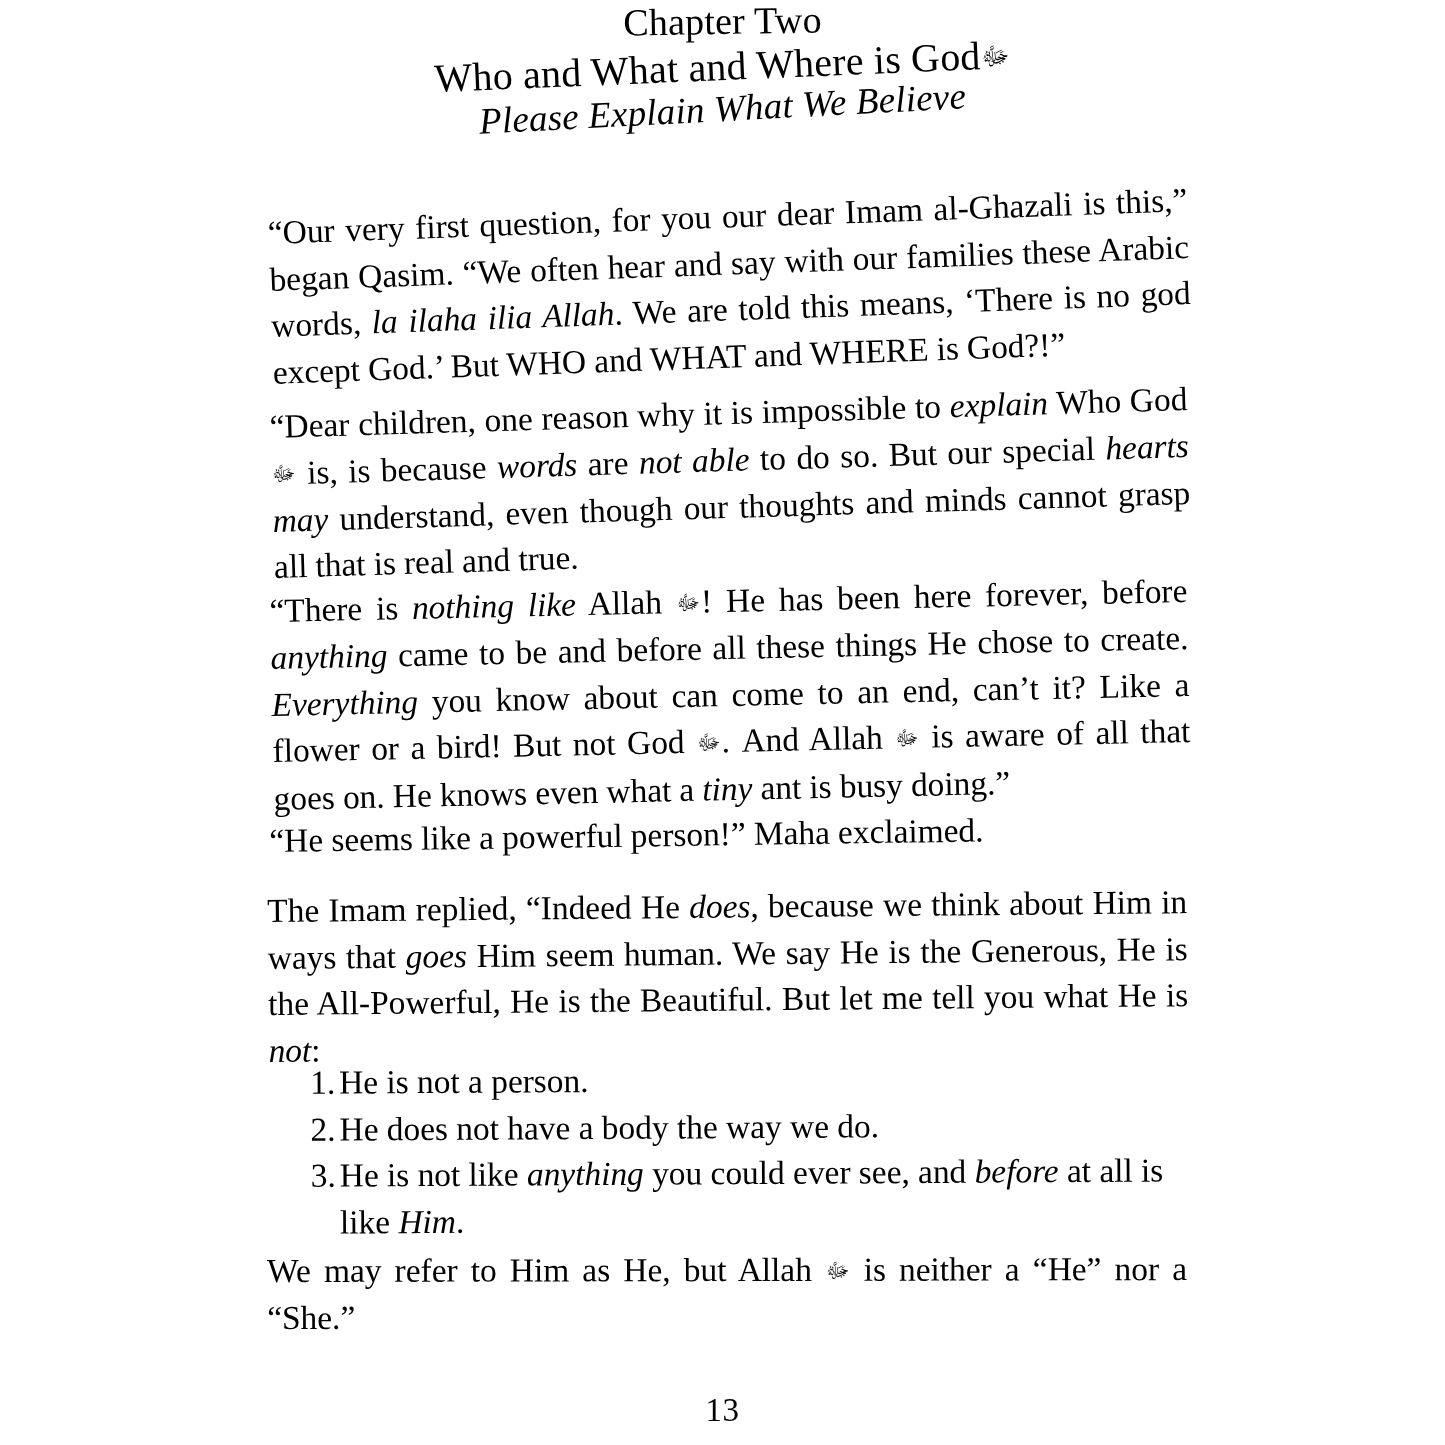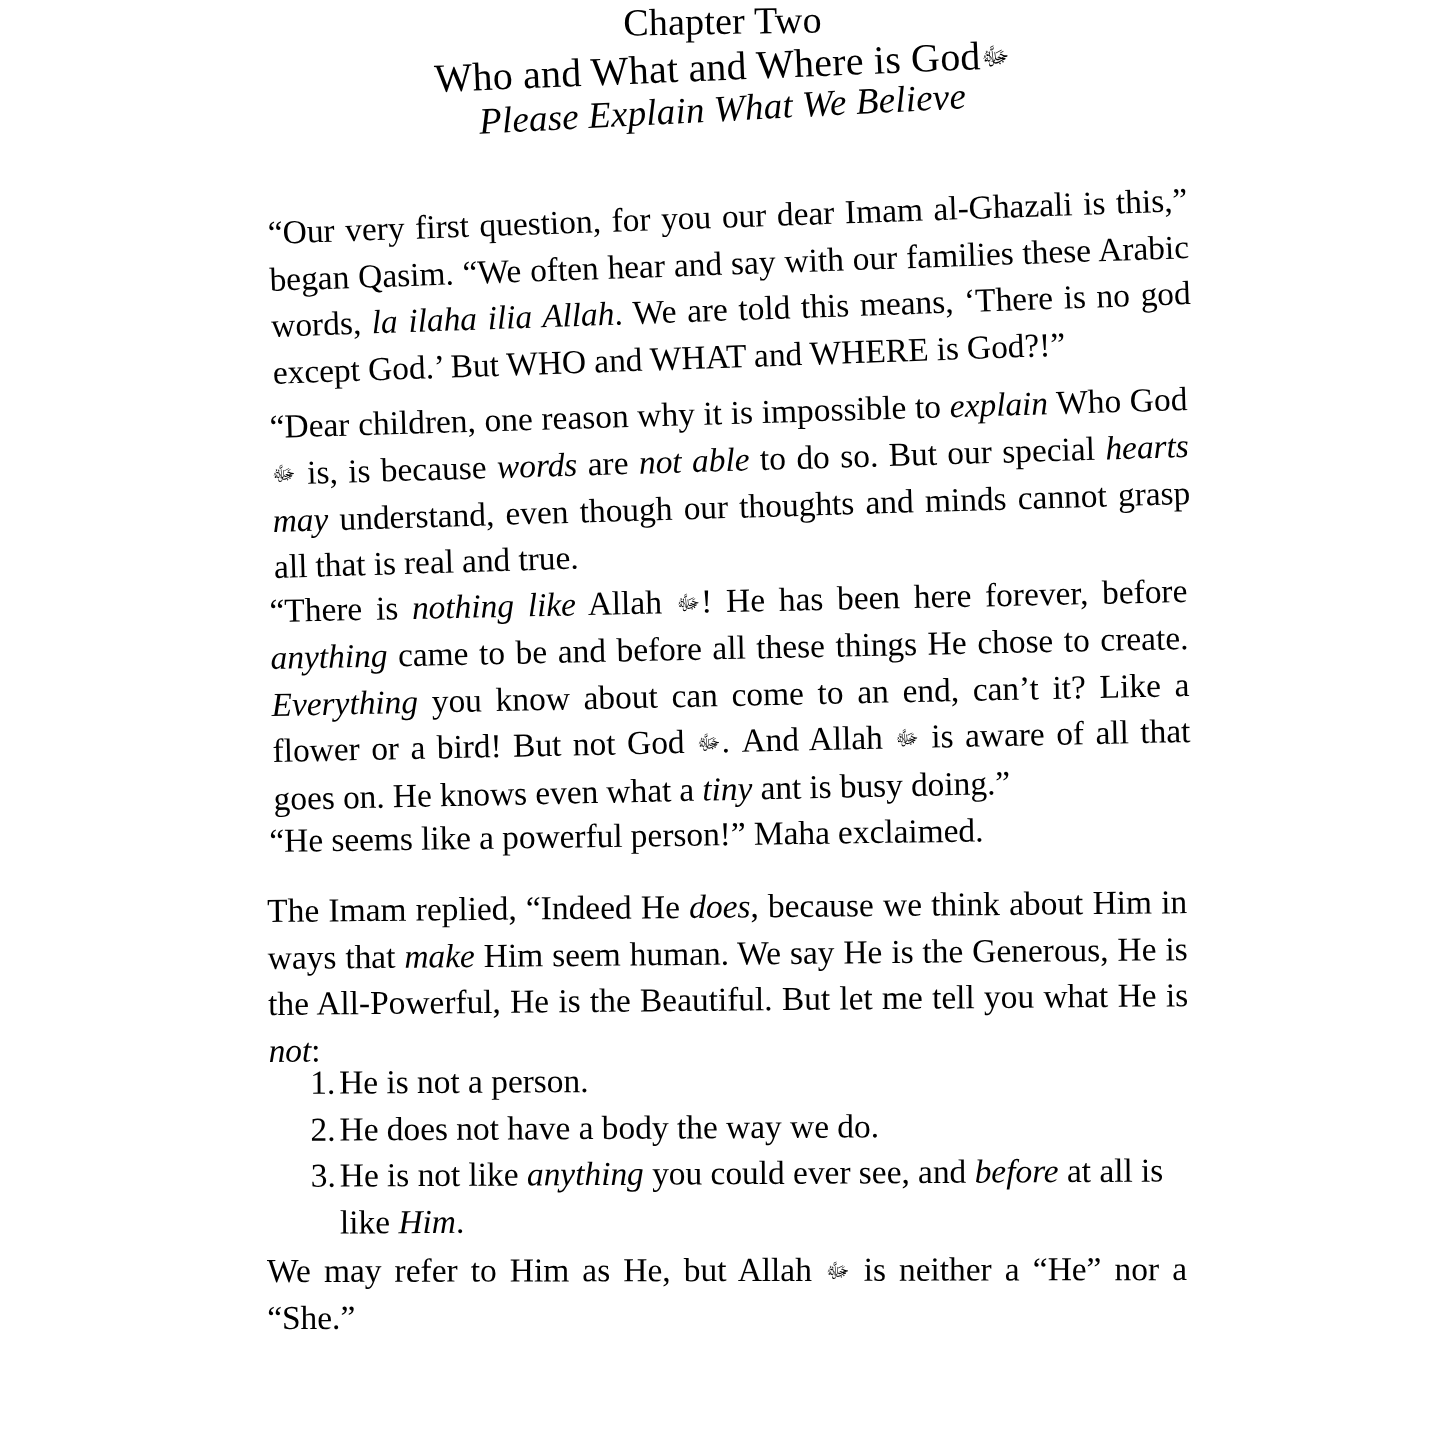--- a/index.html
+++ b/index.html
@@ -147,35 +147,36 @@
   <div class="col">
 
     <p class="bodytext lastline-left" id="para1"><span>“Our very first question, for you our dear Imam al-Ghazali is this,” began Qasim. “We often hear and say with our families these Arabic words, </span><i>la ilaha ilia Allah</i><span>. We are told this means, ‘There is no god except God.’ But WHO and WHAT and WHERE is God?!”</span></p>
 
     <p class="bodytext lastline-left" id="para2"><span>“Dear children, one reason why it is impossible to </span><i>explain</i><span> Who God </span><span class="hon">ﷻ</span><span> is, is because </span><i>words</i><span> are </span><i>not able</i><span> to do so. But our special </span><i>hearts may</i><span> understand, even though our thoughts and minds cannot grasp all that is real and true.</span></p>
 
     <p class="bodytext lastline-left" id="para3"><span>“There is </span><i>nothing like</i><span> Allah </span><span class="hon">ﷻ</span><span>! He has been here forever, before </span><i>anything</i><span> came to be and before all these things He chose to create. </span><i>Everything</i><span> you know about can come to an end, can’t it? Like a flower or a bird! But not God </span><span class="hon">ﷻ</span><span>. And Allah </span><span class="hon">ﷻ</span><span> is aware of all that goes on. He knows even what a </span><i>tiny</i><span> ant is busy doing.”</span></p>
 
     <p class="bodytext lastline-left" id="para4"><span>“He seems like a powerful person!” Maha exclaimed.</span></p>
 
-    <p class="bodytext lastline-left" id="para5"><span>The Imam replied, “Indeed He </span><i>does</i><span>, because we think about Him in ways that </span><i>make</i><span> Him seem human. We say He is the Generous, He is the All-Powerful, He is the Beautiful. But let me tell you what He is </span><i>not</i><span>:</span></p>
+    <p class="bodytext lastline-left" id="para5"><span>The Imam replied, “Indeed He </span><i>does</i><span>, because we think about Him in ways that </span><i>goes</i><span> Him seem human. We say He is the Generous, He is the All-Powerful, He is the Beautiful. But let me tell you what He is </span><i>not</i><span>:</span></p>
 
     <ol class="numbered" id="numlist">
       <li>
         <span class="num">1.</span>
         <span class="txt"><span>He is not a person.</span></span>
       </li>
       <li>
         <span class="num">2.</span>
         <span class="txt"><span>He does not have a body the way we do.</span></span>
       </li>
       <li>
         <span class="num">3.</span>
         <span class="txt"><span>He is not like </span><i>anything</i><span> you could ever see, and </span><i>before</i><span> at all is like </span><i>Him</i><span>.</span></span>
       </li>
     </ol>
 
     <p class="bodytext lastline-left" id="para6"><span>We may refer to Him as He, but Allah </span><span class="hon">ﷻ</span><span> is neither a “He” nor a “She.”</span></p>
 
   </div>
 
+  <div id="folio">13</div>
 
 </div>
 
 </body></html>

